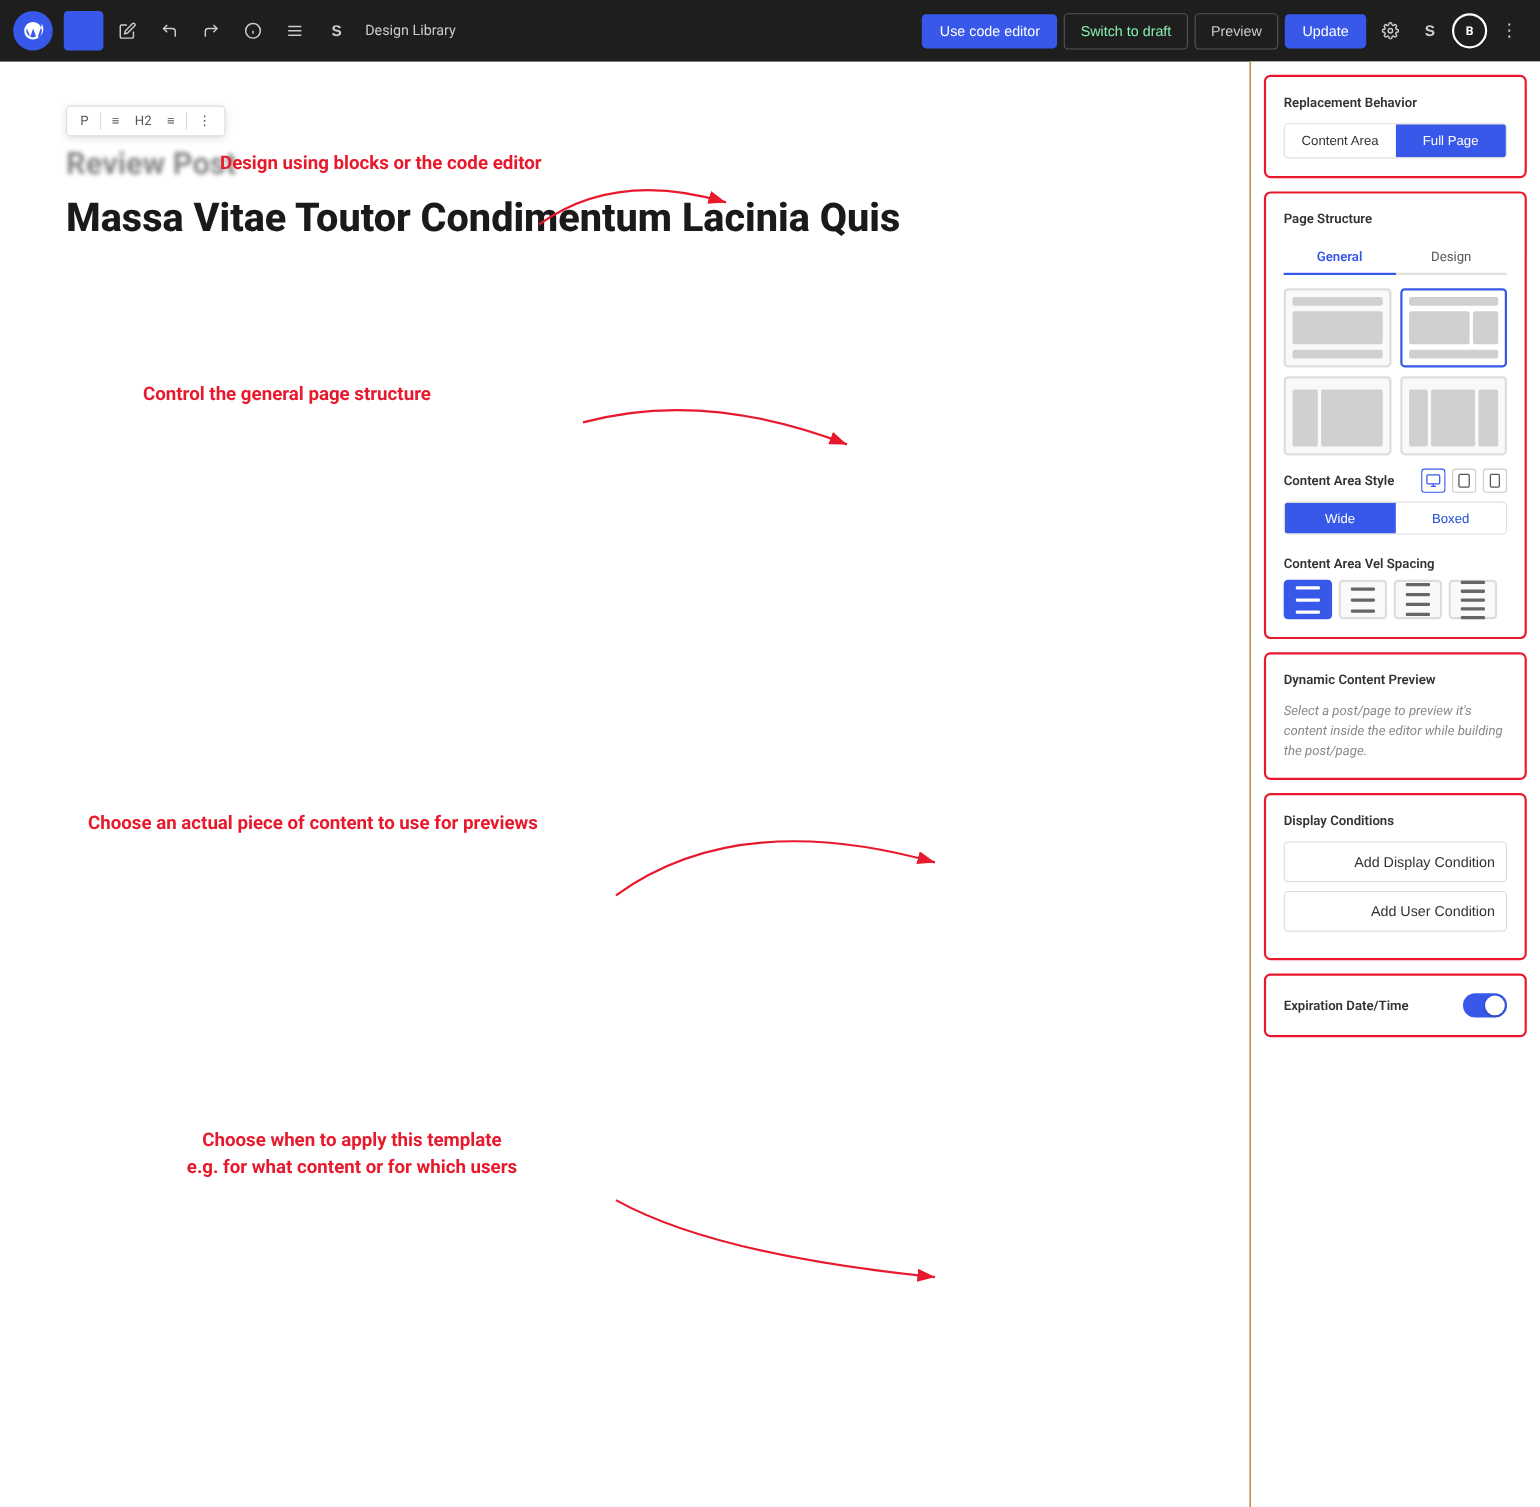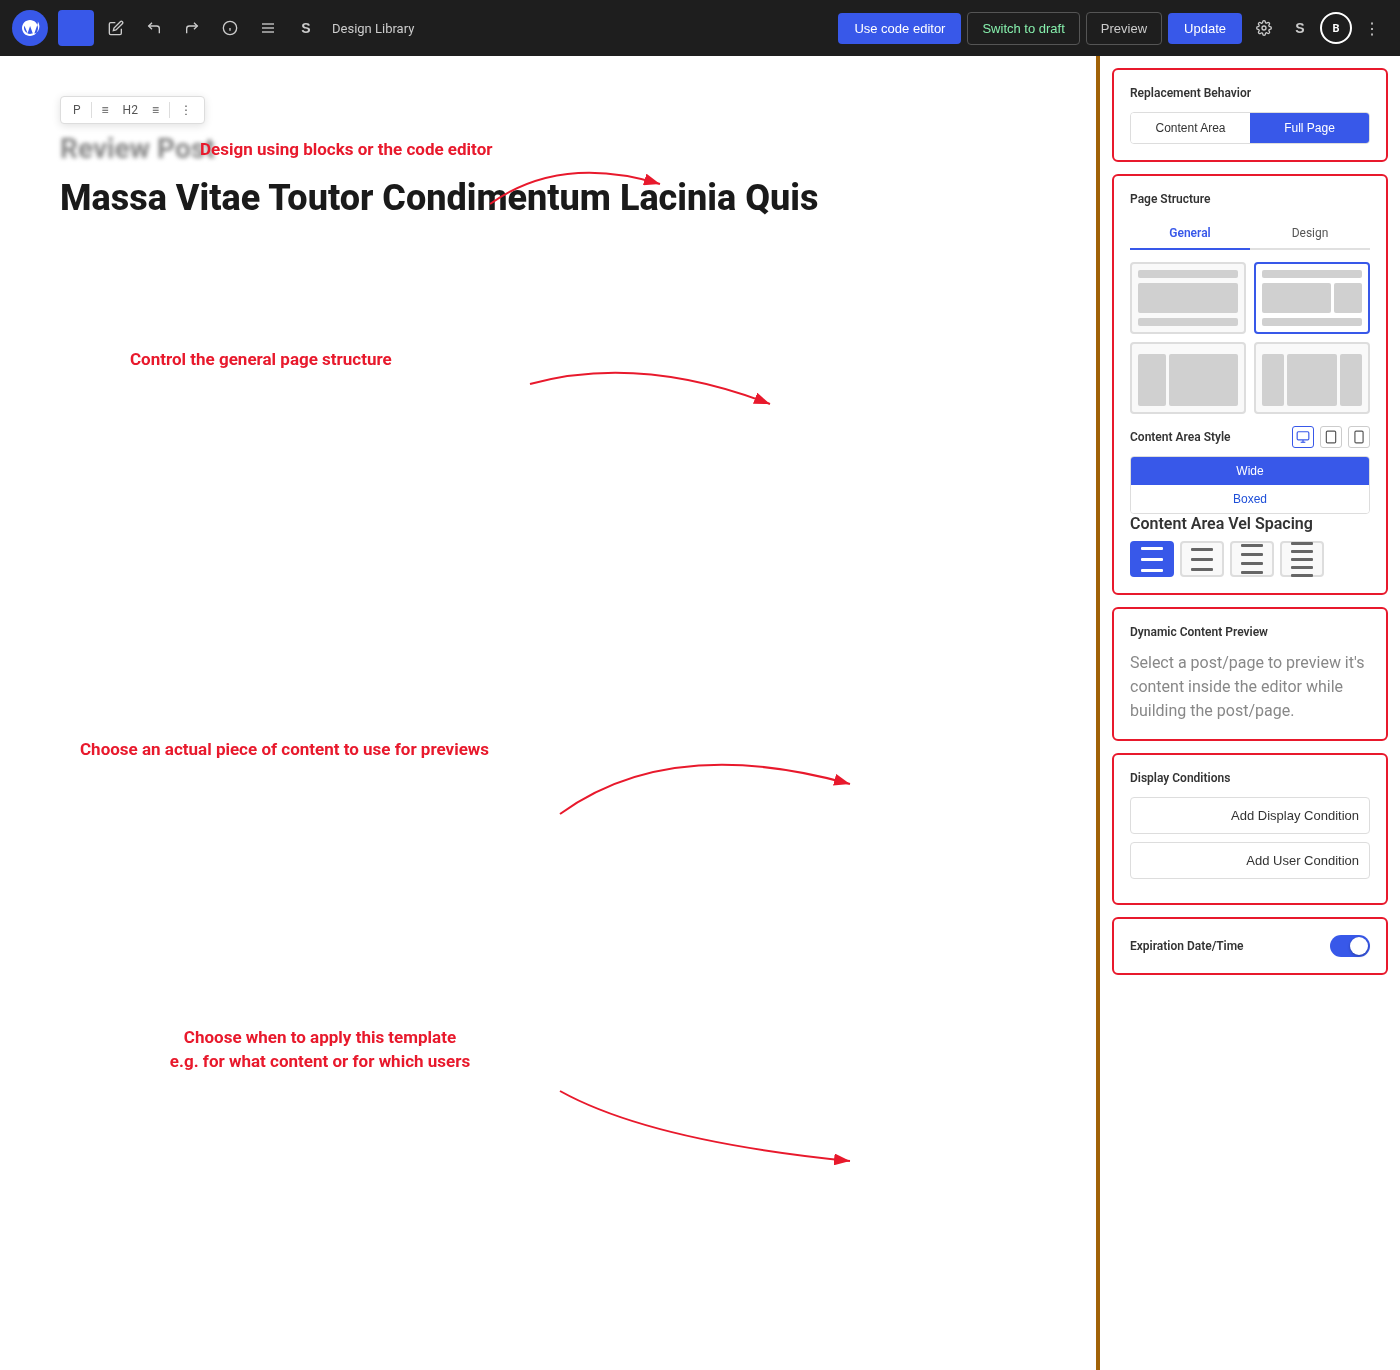--- a/index.html
+++ b/index.html
@@ -175,23 +175,23 @@
       pointer-events: none;
     }
     .arrow-svg {
       position: absolute;
       pointer-events: none;
       overflow: visible;
     }
 
     
     .right-panel {
-      width: 304px;
-      background: #fff;
-      border-left: 4px solid #a16207;
+      width: 264px;
+      background: #fff;
+      border-left: 1px solid #a16207;
       overflow-y: auto;
       flex-shrink: 0;
       padding: 0;
     }
 
     .panel-section {
       border: 2px solid #e8192c;
       margin: 12px;
       border-radius: 6px;
       padding: 16px;
@@ -318,21 +318,21 @@
       background: #3858e9;
       color: #fff;
     }
     .style-btn:not(.active) {
       background: #fff;
       color: #1d4ed8;
     }
 
     
     .spacing-label {
-      font-size: 16px;
+      font-size: 12px;
       color: #333;
       font-weight: 600;
       margin-bottom: 8px;
     }
     .spacing-options {
       display: flex;
       gap: 6px;
     }
     .spacing-opt {
       width: 44px; height: 36px;
@@ -367,22 +367,23 @@
       font-size: 12px;
       color: #333;
       background: #fff;
       cursor: pointer;
       display: flex;
       align-items: center;
       justify-content: space-between;
       margin-bottom: 10px;
     }
     .dynamic-help {
-      font-size: 16px;
+      font-size: 12px;
       color: #888;
+      font-style: italic;
       line-height: 1.5;
     }
 
     
     .condition-btn {
       width: 100%;
       padding: 10px;
       border: 1px solid #ddd;
       border-radius: 4px;
       background: #fff;
@@ -639,21 +640,21 @@
               </svg>
           </div>
           <div class="style-icon-btn">
             <svg width="14" height="14" viewBox="0 0 24 24" fill="none" stroke="currentColor" stroke-width="2">
                 <rect x="5" y="2" width="14" height="20" rx="2"></rect>
                 <line x1="12" y1="18" x2="12" y2="18"></line>
               </svg>
           </div>
         </div>
       </div>
-      <div class="style-buttons" style="margin-bottom:0;flex-direction:column;">
+      <div class="style-buttons" style="margin-bottom:19px;">
         <button class="style-btn active">Wide</button>
         <button class="style-btn">Boxed</button>
       </div>
 
       <div class="spacing-label">Content Area Vel Spacing</div>
       <div class="spacing-options">
 
         <div class="spacing-opt active">
           <div class="spacing-icon">
             <div class="si-bar" style="width:22px; background:#fff;"></div>

